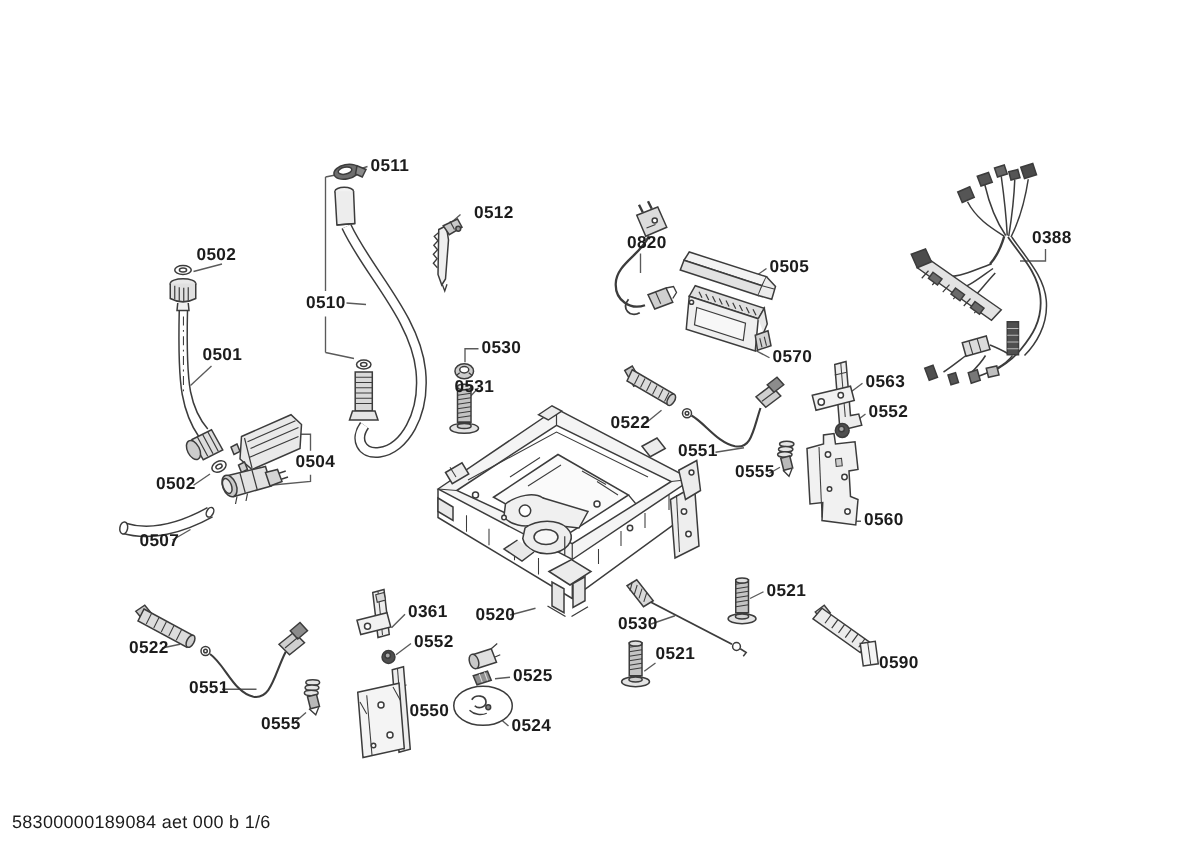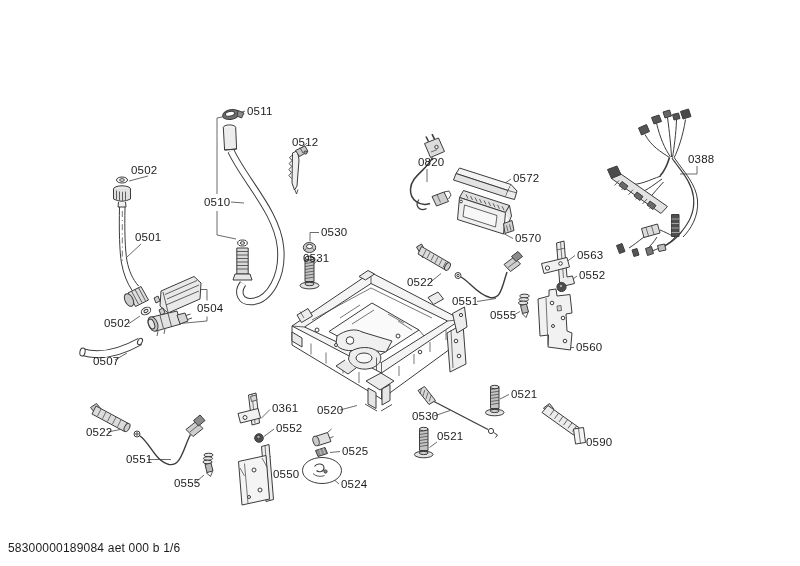--- a/index.html
+++ b/index.html
@@ -3,21 +3,21 @@
 <meta charset="utf-8">
 <style>
   html,body { margin:0; padding:0; background:#ffffff; }
   .stage {
     position:relative; width:800px; height:566px; background:#ffffff;
     overflow:hidden; font-family:"Liberation Sans", sans-serif;
   }
   svg.art { position:absolute; left:0; top:0; }
   .plabel {
     position:absolute; font-size:11.5px; line-height:13px; color:#1c1c1c;
-    letter-spacing:.2px; white-space:nowrap;
+    letter-spacing:.2px; white-space:nowrap;font-weight:bold;
   }
   .footer-code {
     position:absolute; left:8px; top:541px; font-size:12px; color:#1c1c1c;
     letter-spacing:.2px; white-space:nowrap;
   }
 </style>
 </head>
 <body>
 
 <div class="stage">
@@ -391,28 +391,28 @@
   <g>
     <path d="M543.5,408 L549.5,403.5 L553.5,408.5 L547.5,413 Z" fill="#d2d2d2"></path>
     <path d="M548,405.5 L579.5,428 L573.5,435 L542,412.5 Z" fill="#ececec"></path>
     <path d="M554,410 l-4,5.5 M558.5,413.2 l-4,5.5 M563,416.4 l-4,5.5 M567.5,419.6 l-4,5.5 M572,422.8 l-4,5.5 M576.5,426 l-4,5.5" stroke-width="0.8"></path>
     <path d="M573.5,429 L583.5,427.5 L585.5,442.5 L575.5,444 Z" fill="#f4f4f4"></path>
     <path d="M578.5,428.5 l2,14.5" stroke-width="0.7"></path>
   </g>
 </svg>
 
   <div class="plabel" style="left:247px;top:105px">0511</div>
-  <div class="plabel" style="left:292px;top:136px">0512</div>
+  <div class="plabel" style="left:316px;top:136px">0512</div>
   <div class="plabel" style="left:131px;top:164px">0502</div>
   <div class="plabel" style="left:204px;top:196px">0510</div>
   <div class="plabel" style="left:135px;top:231px">0501</div>
   <div class="plabel" style="left:321px;top:226px">0530</div>
   <div class="plabel" style="left:303px;top:252px">0531</div>
   <div class="plabel" style="left:418px;top:156px">0820</div>
-  <div class="plabel" style="left:513px;top:172px">0572</div>
+  <div class="plabel" style="left:513px;top:172px">0505</div>
   <div class="plabel" style="left:515px;top:232px">0570</div>
   <div class="plabel" style="left:688px;top:153px">0388</div>
   <div class="plabel" style="left:407px;top:276px">0522</div>
   <div class="plabel" style="left:452px;top:295px">0551</div>
   <div class="plabel" style="left:490px;top:309px">0555</div>
   <div class="plabel" style="left:577px;top:249px">0563</div>
   <div class="plabel" style="left:579px;top:269px">0552</div>
   <div class="plabel" style="left:576px;top:341px">0560</div>
   <div class="plabel" style="left:104px;top:317px">0502</div>
   <div class="plabel" style="left:197px;top:302px">0504</div>

